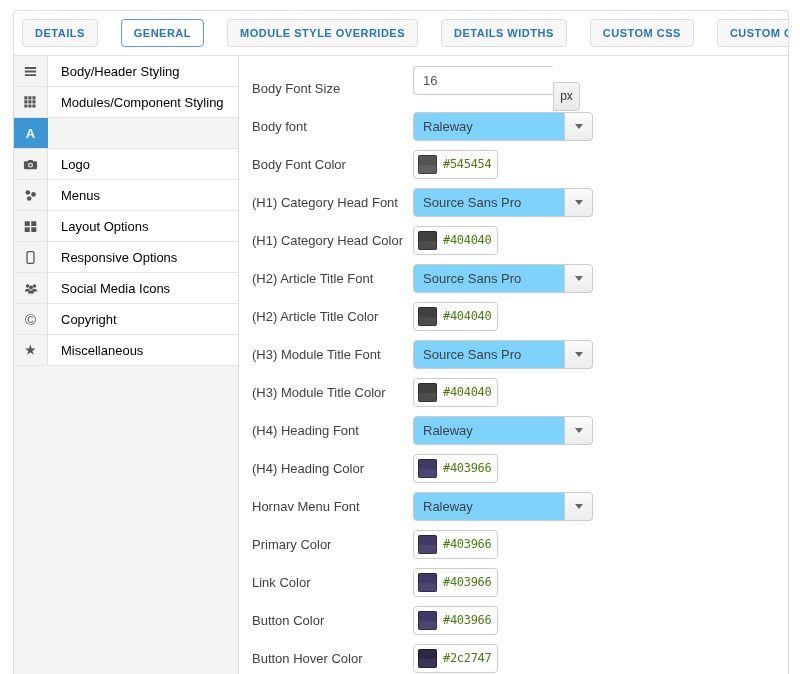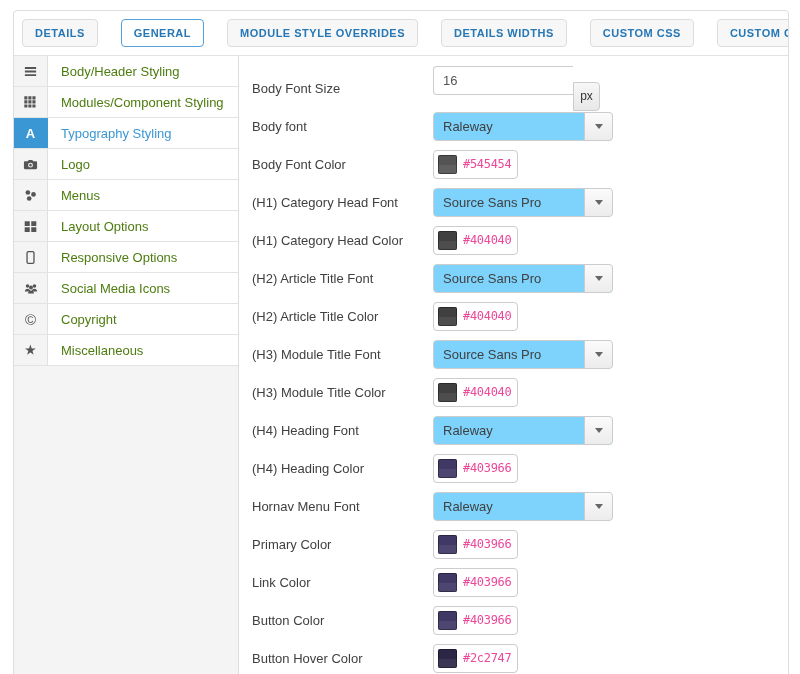--- a/index.html
+++ b/index.html
@@ -24,29 +24,29 @@
   
   .panel-body{display:flex;height:calc(100% - 45px);}
   .sidebar{width:224px;min-width:224px;border-right:1px solid #ddd;background:#f4f4f4;display:flex;flex-direction:column;}
   .nav-item{display:flex;height:30px;min-height:30px;border-bottom:1px solid #e3e3e3;cursor:pointer;}
   .nav-icon-cell{
     width:33px;min-width:33px;background:#f4f4f4;border-right:1px solid #e0e0e0;
     display:flex;align-items:center;justify-content:center;color:#555;
   }
   .nav-label{
     flex:1;background:#fff;display:flex;align-items:center;padding-left:13px;
-    font-size:13px;color:#4d7c0f;
+    font-size:13px;color:#000000;
   }
   .nav-item.active .nav-icon-cell{background:#3b97d3;border-right-color:#3b97d3;color:#fff;}
   .nav-item.active .nav-label{color:#3b97d3;}
   .char-icon{font-size:13px;font-weight:bold;line-height:1;}
   .sidebar-filler{flex:1;background:#f4f4f4;}
   
   .content{flex:1;background:#fff;padding:13px 0 0 13px;box-sizing:border-box;}
-  .form-row{display:flex;align-items:center;height:38px;gap:20px;}
+  .form-row{display:flex;align-items:center;height:38px;}
   .field-label{width:161px;min-width:161px;font-size:13px;color:#404040;}
   .input-group{display:flex;}
   .text-input{
     width:140px;height:29px;box-sizing:border-box;border:1px solid #ccc;border-right:none;
     border-radius:4px 0 0 4px;padding:0 9px;font-size:13px;color:#555;outline:none;
     font-family:"Liberation Sans",sans-serif;
   }
   .unit-addon{
     width:27px;height:29px;box-sizing:border-box;border:1px solid #ccc;
     border-radius:0 4px 4px 0;background:linear-gradient(#f6f6f6,#e8e8e8);
@@ -63,21 +63,21 @@
   }
   .caret{width:0;height:0;border-left:4px solid transparent;border-right:4px solid transparent;border-top:5px solid #666;}
   .color-field{
     width:85px;height:29px;box-sizing:border-box;border:1px solid #ccc;border-radius:4px;
     background:#fff;display:flex;align-items:center;padding-left:4px;cursor:pointer;
   }
   .color-swatch{
     width:19px;height:19px;min-width:19px;border-radius:2px;
     box-shadow:inset 0 0 0 1px rgba(0,0,0,.35), inset 0 -9px 0 rgba(255,255,255,.07);
   }
-  .color-hex{font-family:"DejaVu Sans Mono",monospace;font-size:12px;color:#ec4899;margin-left:6px;letter-spacing:-.3px;text-align:center;}
+  .color-hex{font-family:"DejaVu Sans Mono",monospace;font-size:12px;color:#4d7c0f;margin-left:6px;letter-spacing:-.3px;text-align:center;}
   svg{display:block;}
 </style>
 </head>
 <body>
 
 <div class="panel">
   <div class="tab-bar">
       <div class="tab">DETAILS</div>
       <div class="tab active">GENERAL</div>
       <div class="tab">MODULE STYLE OVERRIDES</div>
@@ -101,21 +101,20 @@
             <svg width="15" height="15" viewBox="0 0 16 16">
               <path fill="currentColor" d="M1.5 2.5h3.6v3.6H1.5zM6.2 2.5h3.6v3.6H6.2zM10.9 2.5h3.6v3.6h-3.6zM1.5 7.2h3.6v3.6H1.5zM6.2 7.2h3.6v3.6H6.2zM10.9 7.2h3.6v3.6h-3.6zM1.5 11.9h3.6v3.6H1.5zM6.2 11.9h3.6v3.6H6.2zM10.9 11.9h3.6v3.6h-3.6z" transform="scale(0.92) translate(0,-1)"></path>
             </svg>
           </span>
           <span class="nav-label">Modules/Component Styling</span>
         </div>
         <div class="nav-item active">
           <span class="nav-icon-cell">
             <span class="char-icon">A</span>
           </span>
-          <span class="nav-label">Typography Styling</span>
         </div>
         <div class="nav-item">
           <span class="nav-icon-cell">
             <svg width="15" height="15" viewBox="0 0 16 16">
               <path fill="currentColor" fill-rule="evenodd" d="M6 3.2 5.2 4.6H2.2c-.7 0-1.2.5-1.2 1.2v6c0 .7.5 1.2 1.2 1.2h11.6c.7 0 1.2-.5 1.2-1.2v-6c0-.7-.5-1.2-1.2-1.2h-3L10 3.2H6zM8 6.1a2.6 2.6 0 1 1 0 5.2 2.6 2.6 0 0 1 0-5.2zm0 1.2a1.4 1.4 0 1 0 0 2.8 1.4 1.4 0 0 0 0-2.8z"></path>
             </svg>
           </span>
           <span class="nav-label">Logo</span>
         </div>
         <div class="nav-item">

